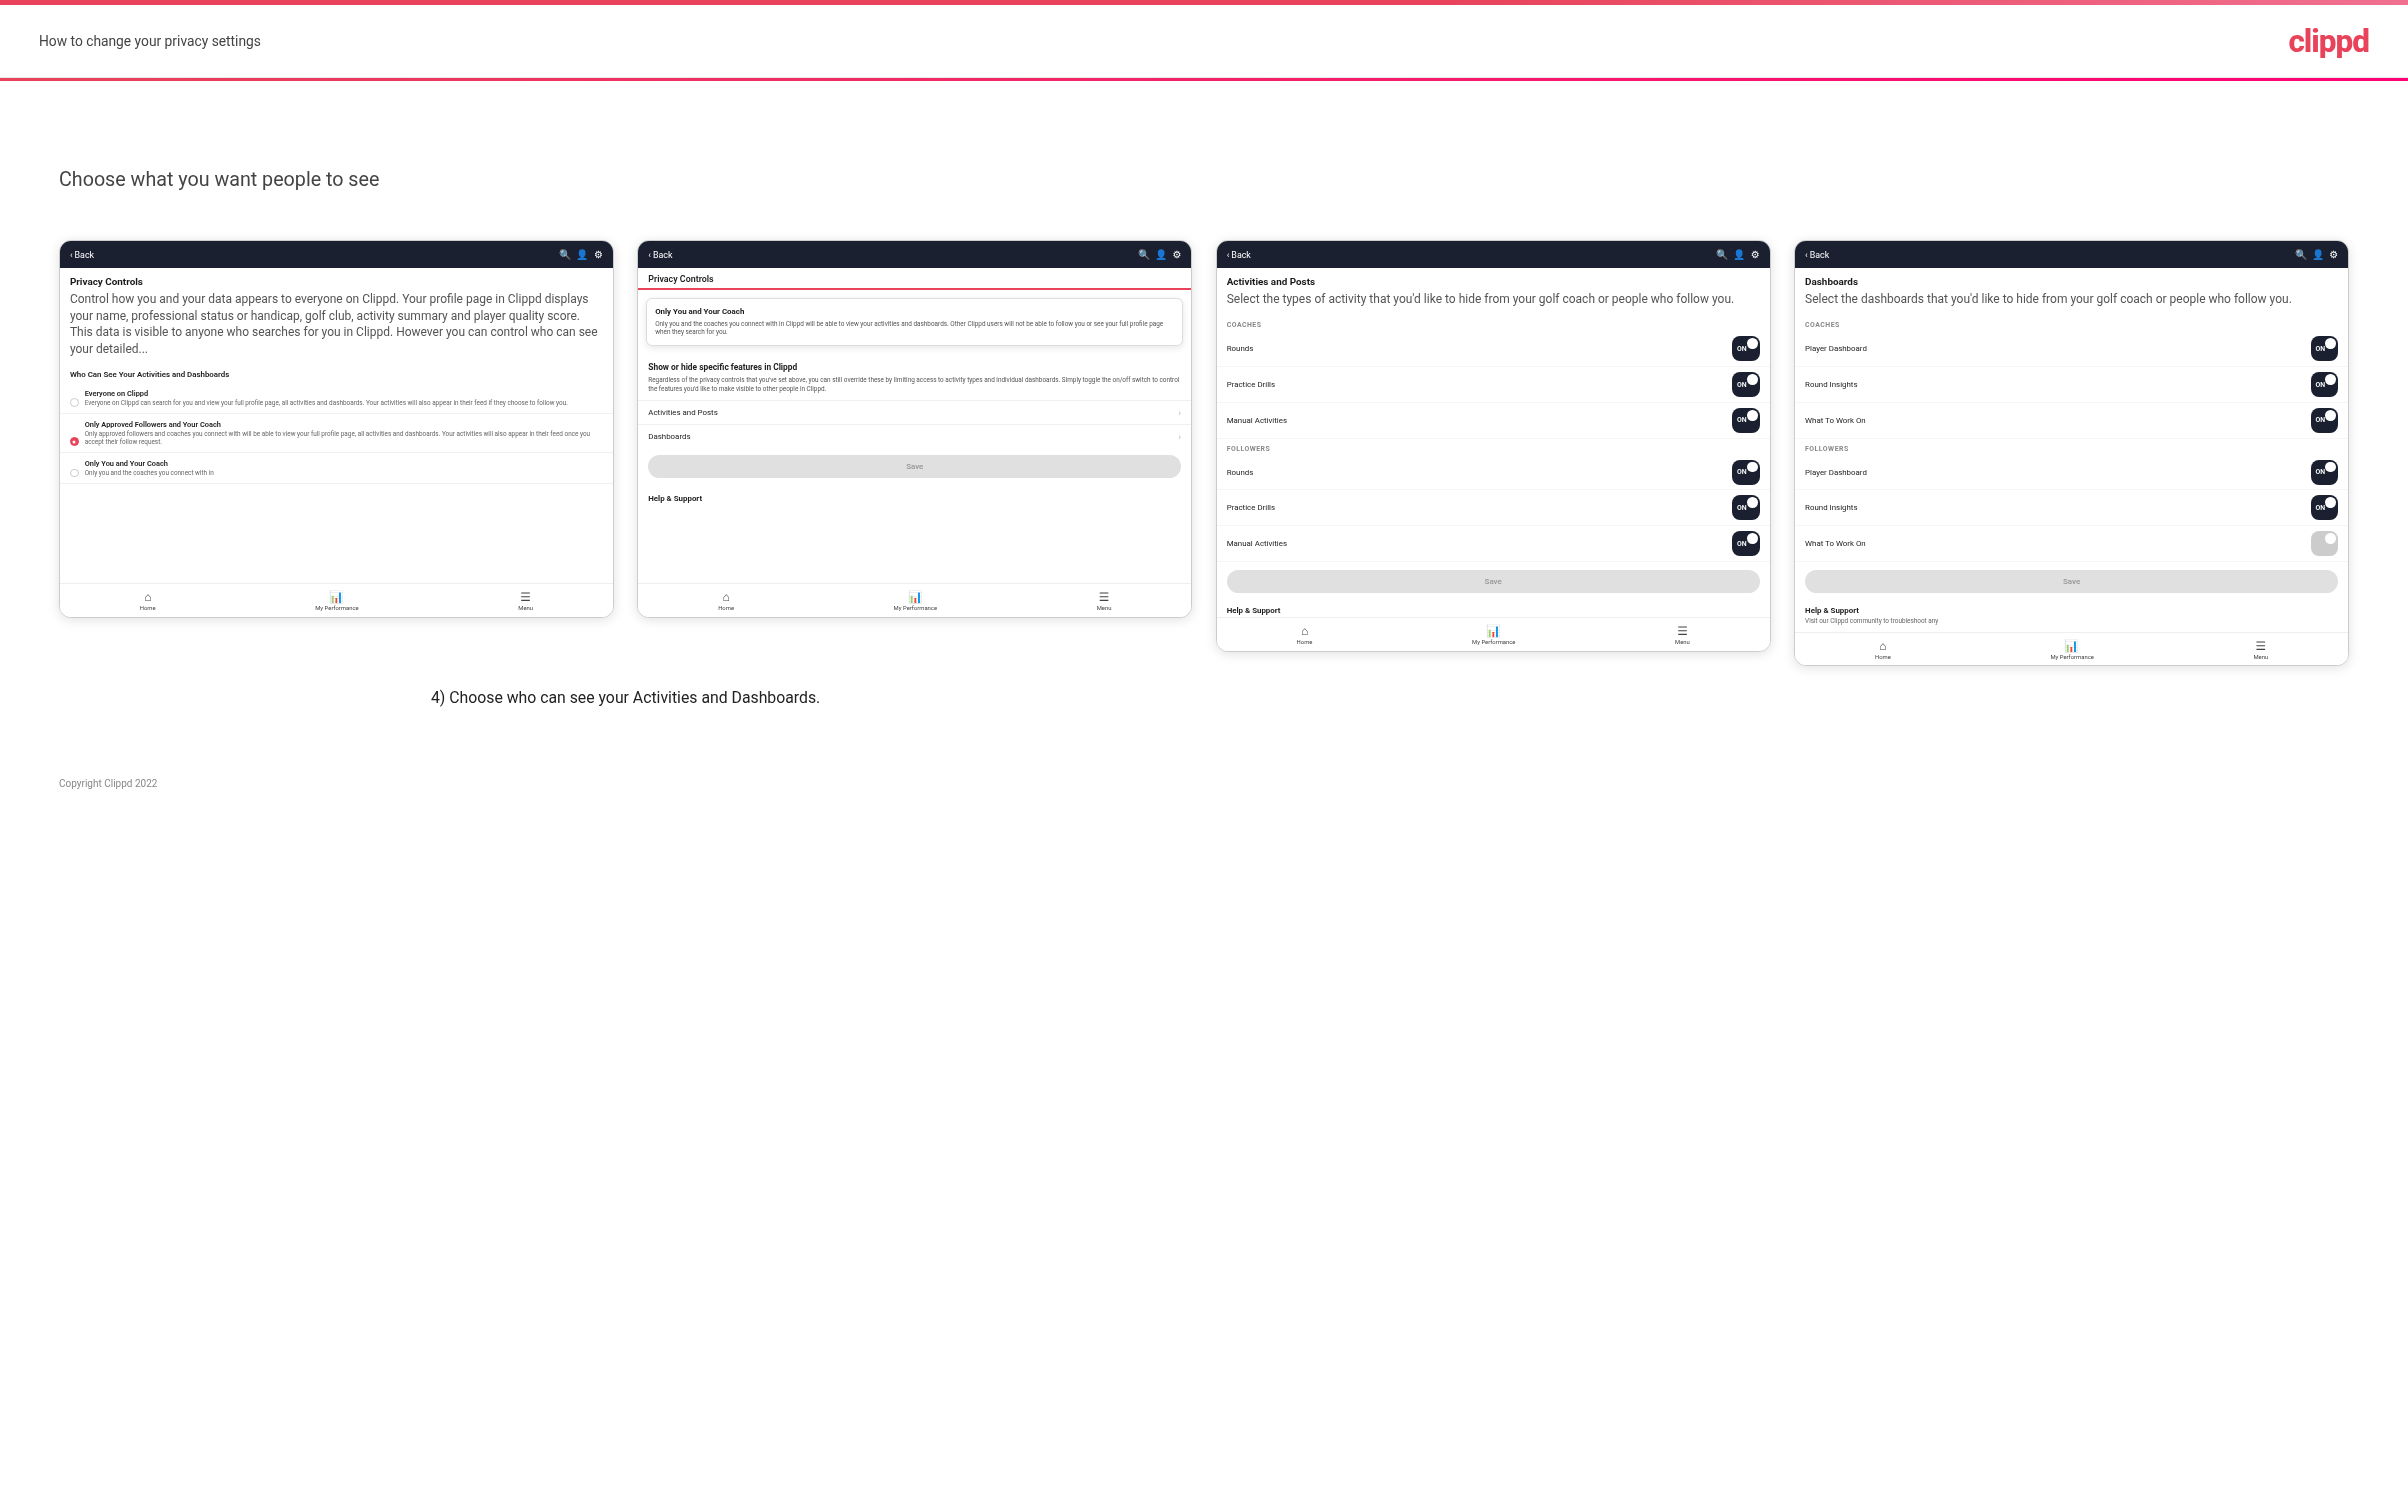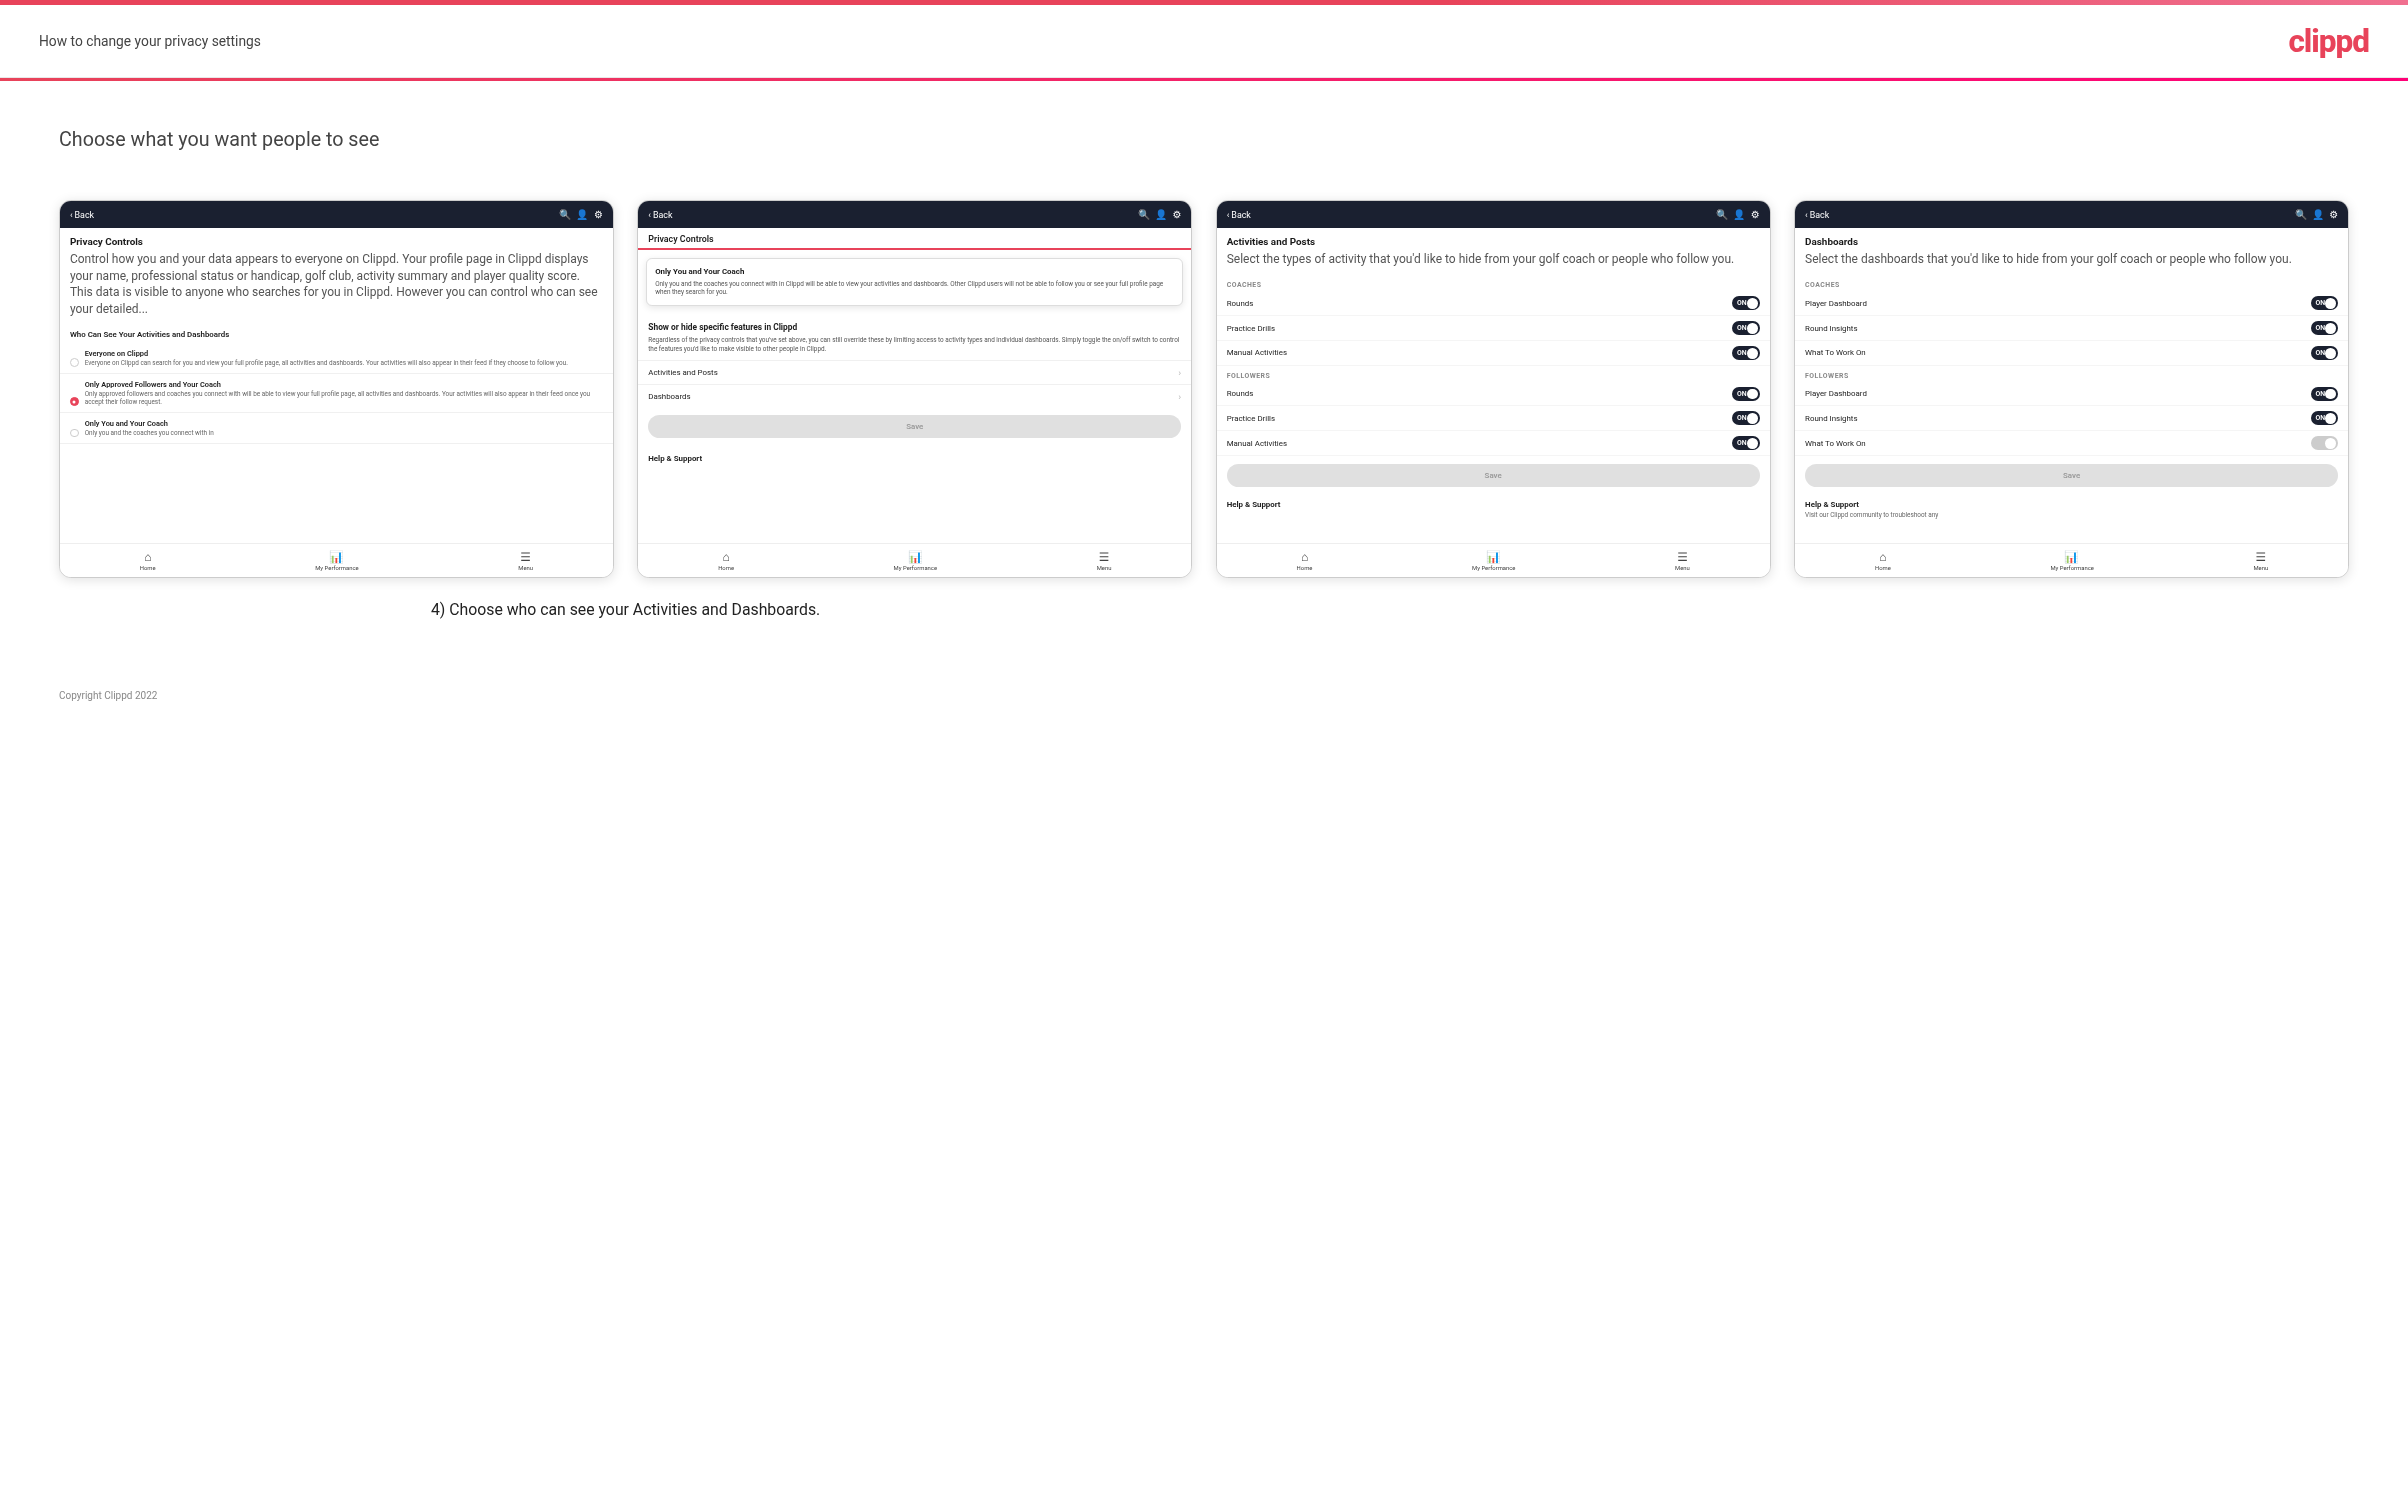--- a/index.html
+++ b/index.html
@@ -47,20 +47,21 @@
       font-size: 29.6px;
       font-weight: 800;
       color: #1a1a1a;
       margin-bottom: 5.9px;
     }
     .page-subheading {
       font-size: 19.7px;
       color: #444;
       font-weight: 400;
       margin-bottom: 49px;
+      margin-top: 40px;
     }
 
     .screen-col {
       display: flex;
       flex-direction: column;
       align-items: center;
     }
 
     
     .phone-mockup {
@@ -238,21 +239,21 @@
       justify-content: space-between;
       padding: 4.9px 9.9px;
       border-bottom: 1px solid #f5f5f5;
     }
     .toggle-label {
       font-size: 7.9px;
       color: #222;
     }
     .toggle-switch {
       width: 27.6px;
-      height: 14px;
+      height: 25px;
       background: #1a2030;
       border-radius: 7.9px;
       position: relative;
       flex-shrink: 0;
       text-align: center;
     }
     .toggle-switch::after {
       content: '';
       position: absolute;
       right: 2px;

